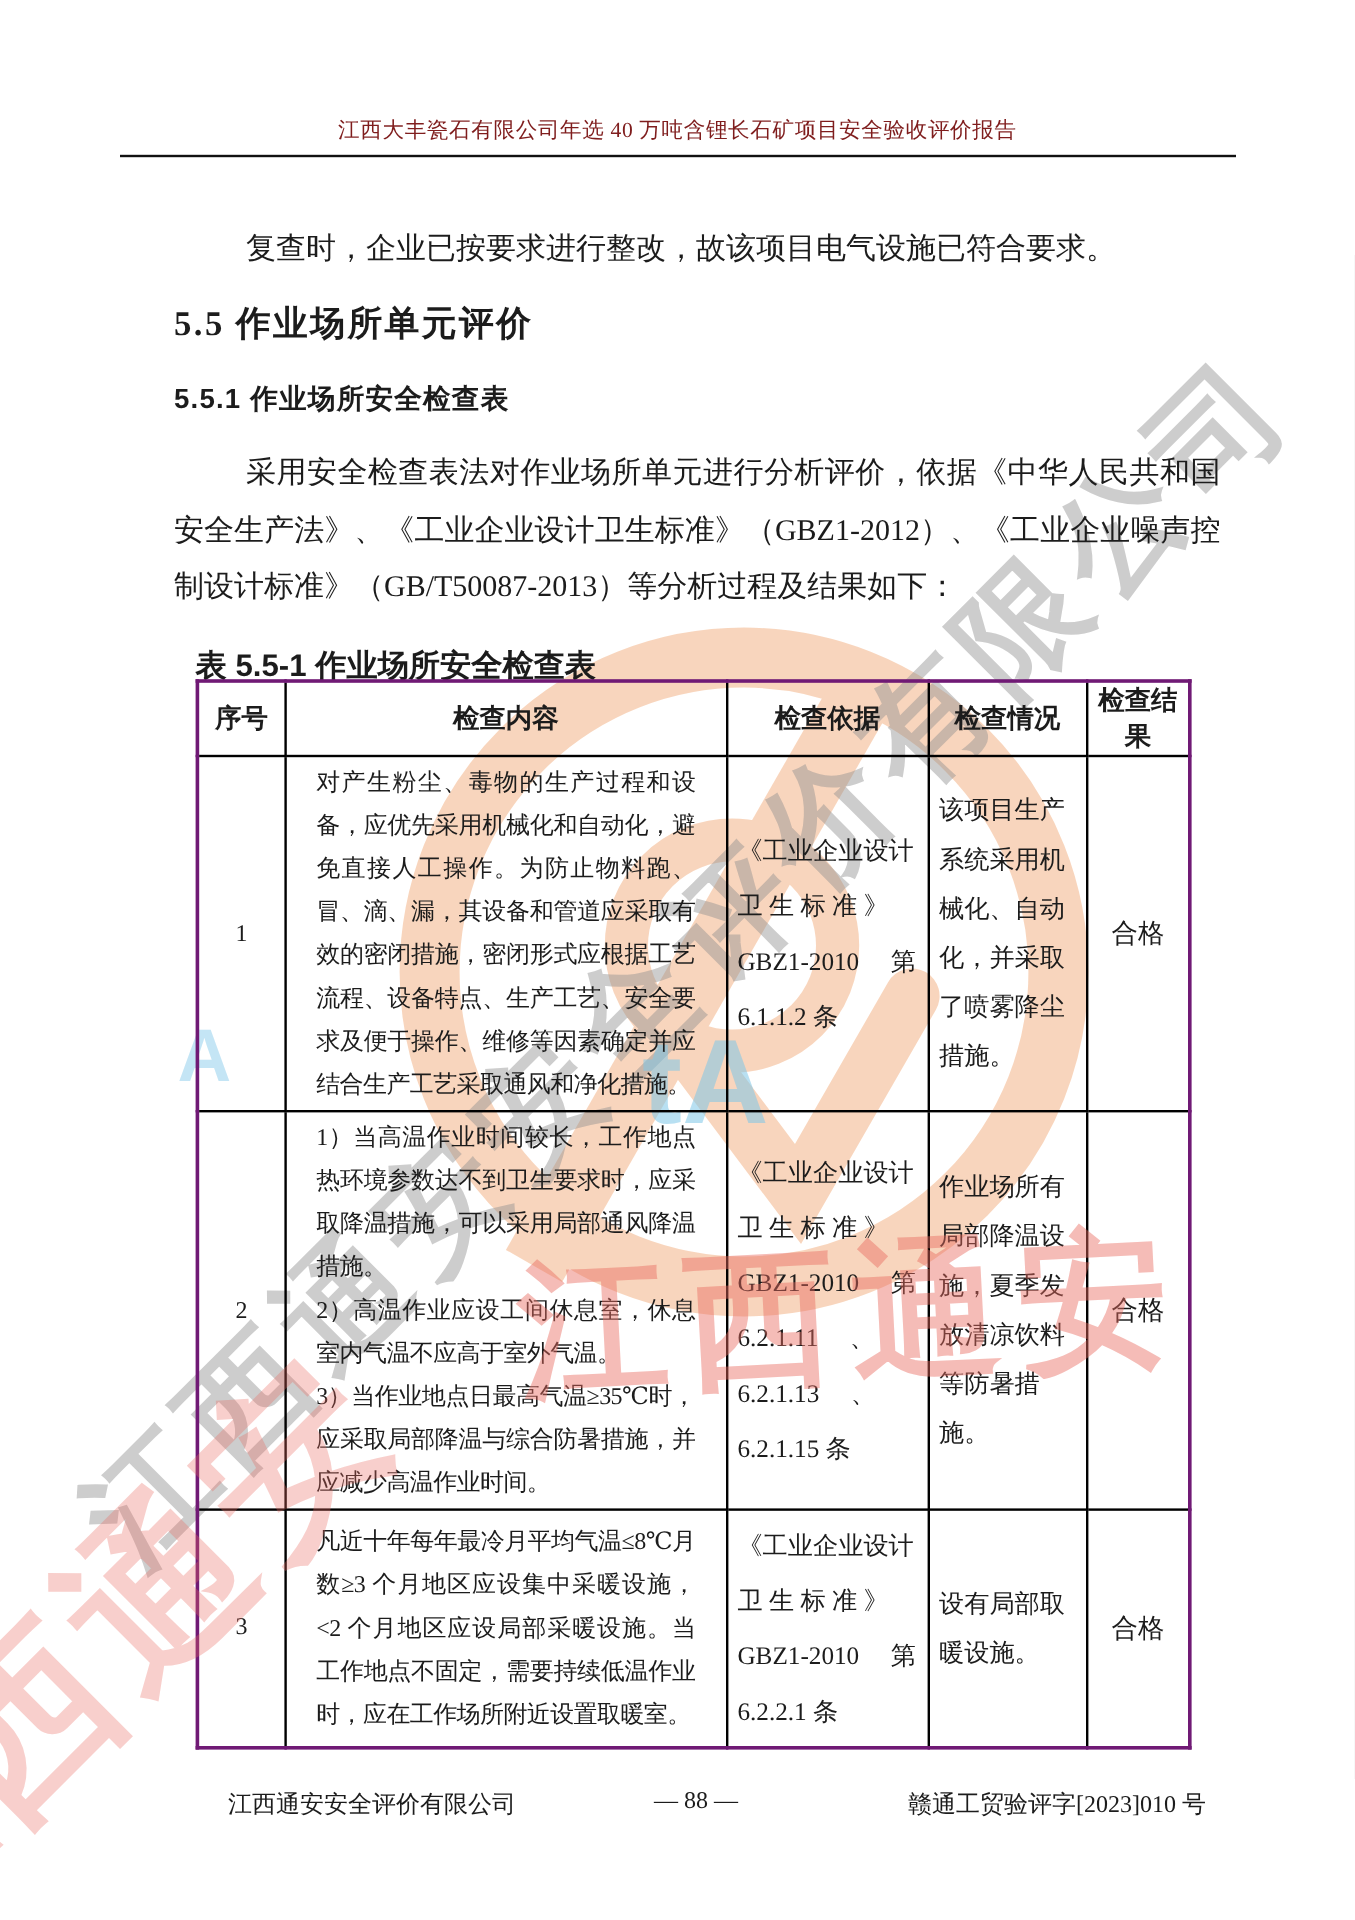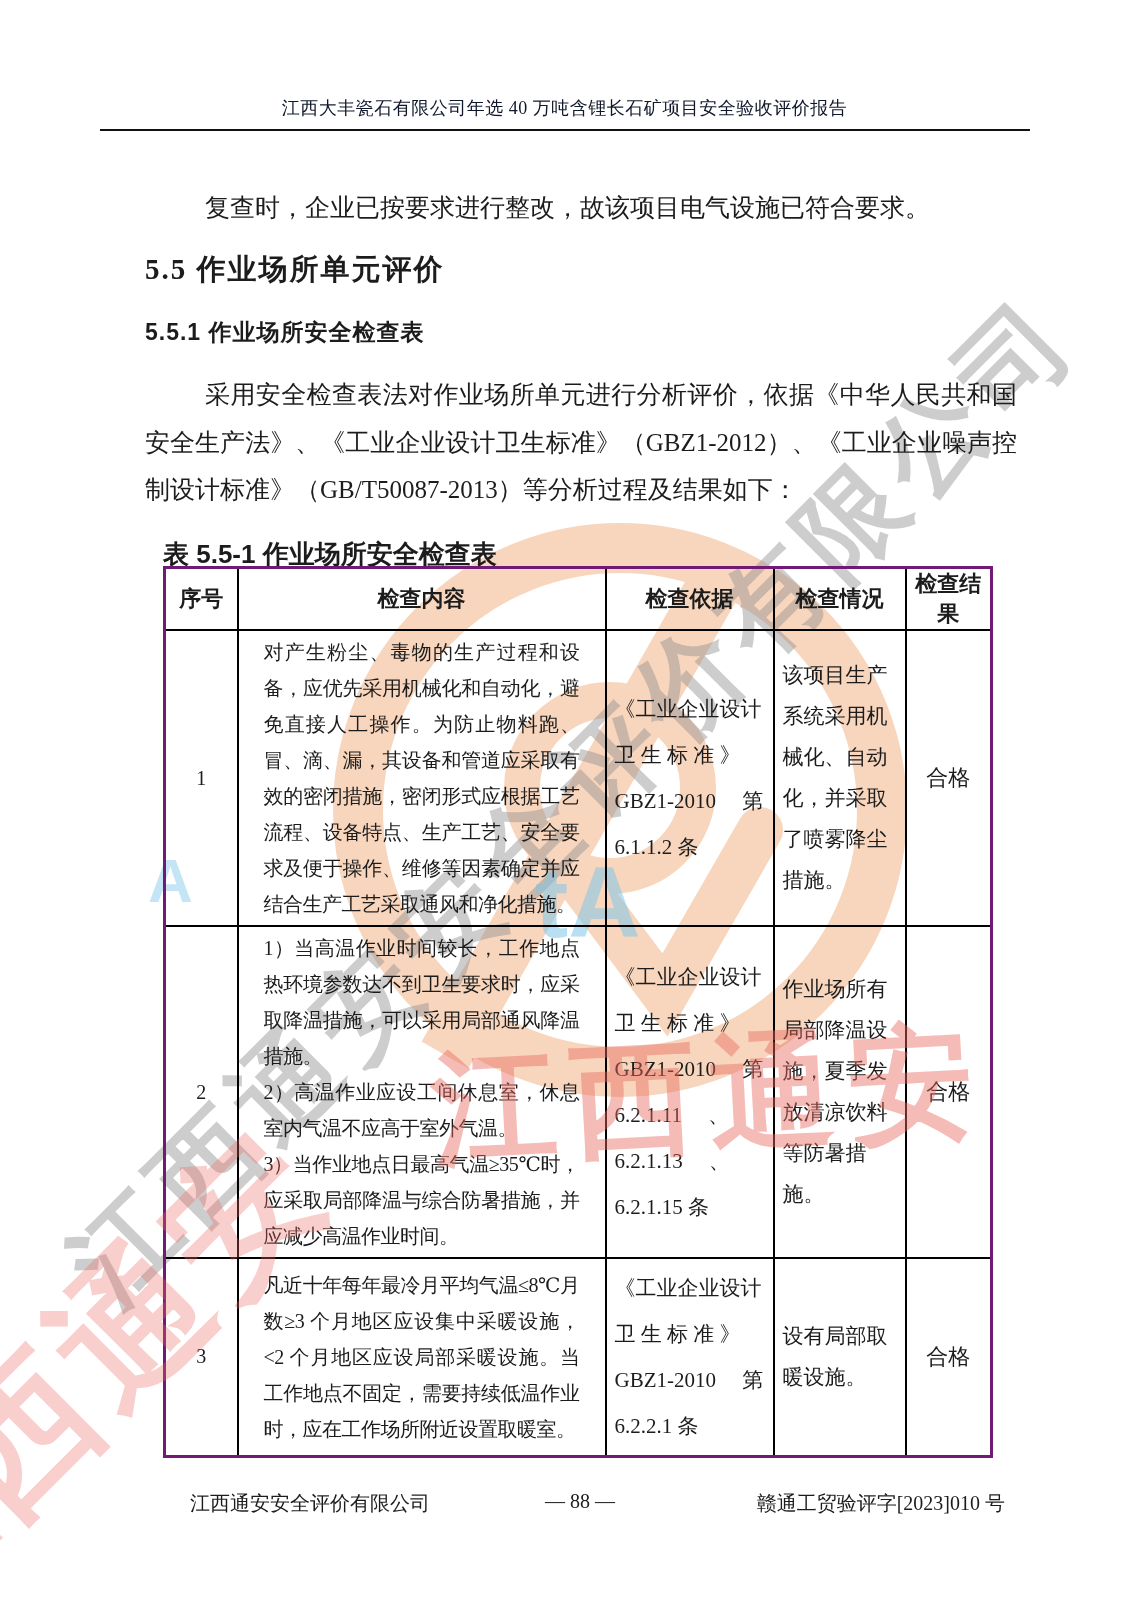--- a/index.html
+++ b/index.html
@@ -9,21 +9,21 @@
     width:1129px; height:1600px;
     margin:0 auto;
     background:#ffffff;
     overflow:hidden;
     font-family:"Liberation Serif","DejaVu Serif",serif;
     color:#1c1c1c;
   }
   
   .header-title {
     position:absolute; top:96px; left:0; width:100%;
-    text-align:center; font-size:18px; letter-spacing:0.5px; color:#0f172a;
+    text-align:center; font-size:18px; letter-spacing:0.5px; color:#7f1d1d;
   }
   .header-rule {
     position:absolute; top:129px; left:100px; width:930px; height:2px;
     background:#111;
   }
   
   .wm { position:absolute; pointer-events:none; }
   .wm-seal { left:320px; top:500px; z-index:0; }
   .wm-gray {
     left:90px; top:1215px; z-index:0;

